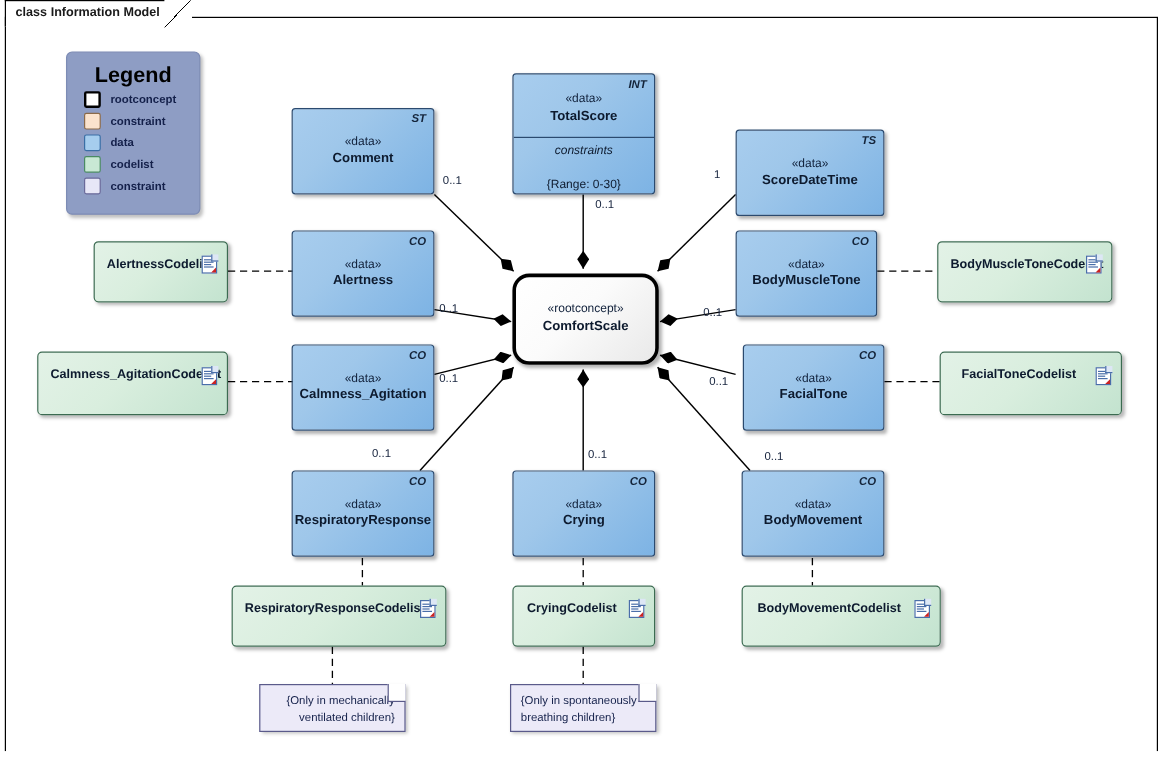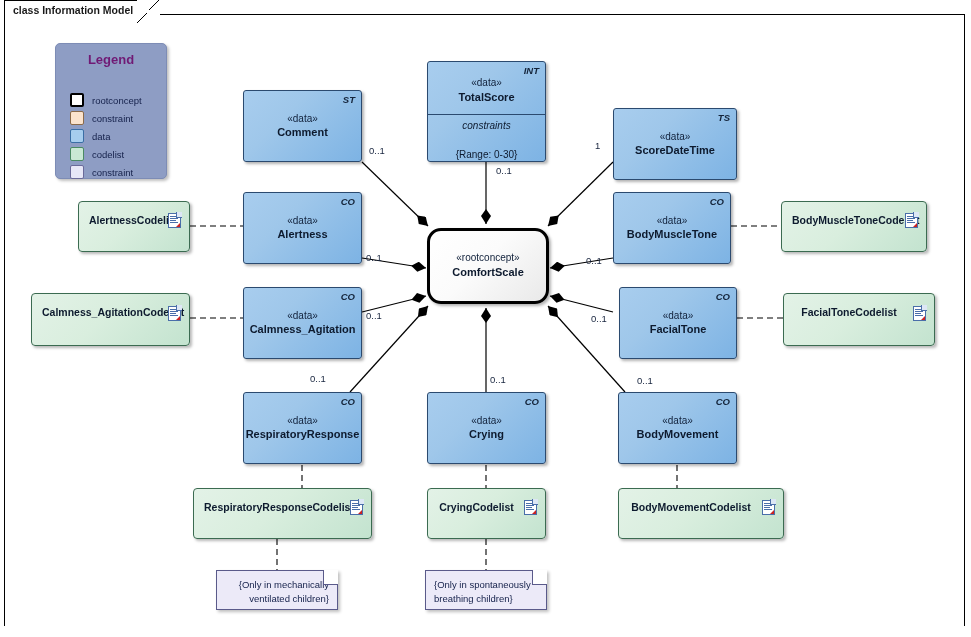--- a/index.html
+++ b/index.html
@@ -168,24 +168,24 @@
   .legend{
     position:absolute;
     left:55px;top:43px;width:110px;height:134px;
     background:#8e9dc4;
     border:1px solid #7d8cb5;
     border-radius:5px;
     box-shadow:2px 2px 3px rgba(0,0,0,.25);
     z-index:4;
   }
   .legend-title{
-    text-align:center;font-size:13px;font-weight:bold;
-    color:#701a75;margin-top:8px;
-  }
-  .legend-rows{margin-top:24px;padding-left:14px;}
+    text-align:center;font-size:18px;font-weight:bold;
+    color:#000000;margin-top:8px;
+  }
+  .legend-rows{margin-top:1px;padding-left:14px;font-weight:bold;}
   .legend-row{display:flex;align-items:center;height:18px;}
   .swatch{
     width:14px;height:14px;box-sizing:border-box;
     border:1px solid #444;border-radius:2px;margin-right:8px;
   }
   .sw-root{background:#ffffff;border:2px solid #000;}
   .sw-container{background:#fbe3cd;border:1px solid #8a6a4a;}
   .sw-data{background:#a6cdee;border:1px solid #3a6ea5;}
   .sw-codelist{background:#c9e8d4;border:1px solid #4a8a63;}
   .sw-constraint{background:#e7e7f7;border:1px solid #6a6a9a;}

